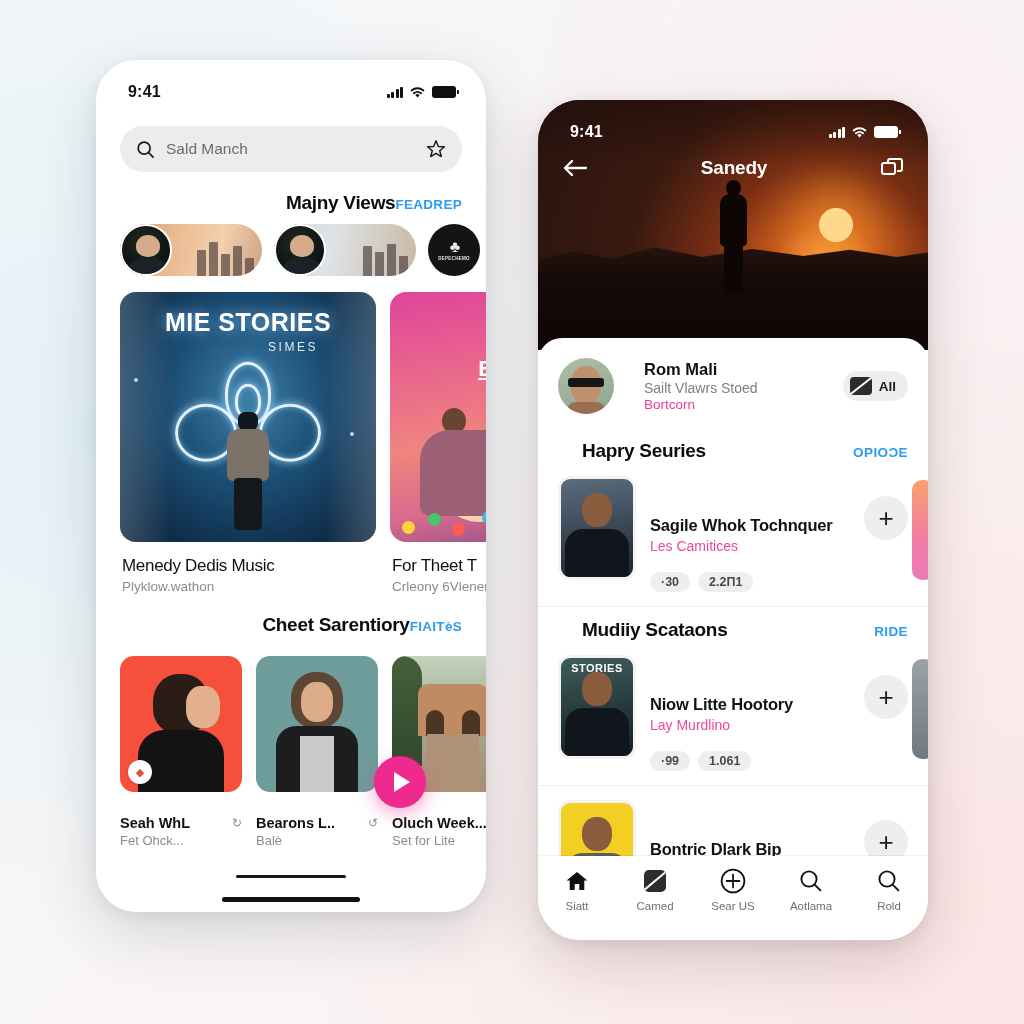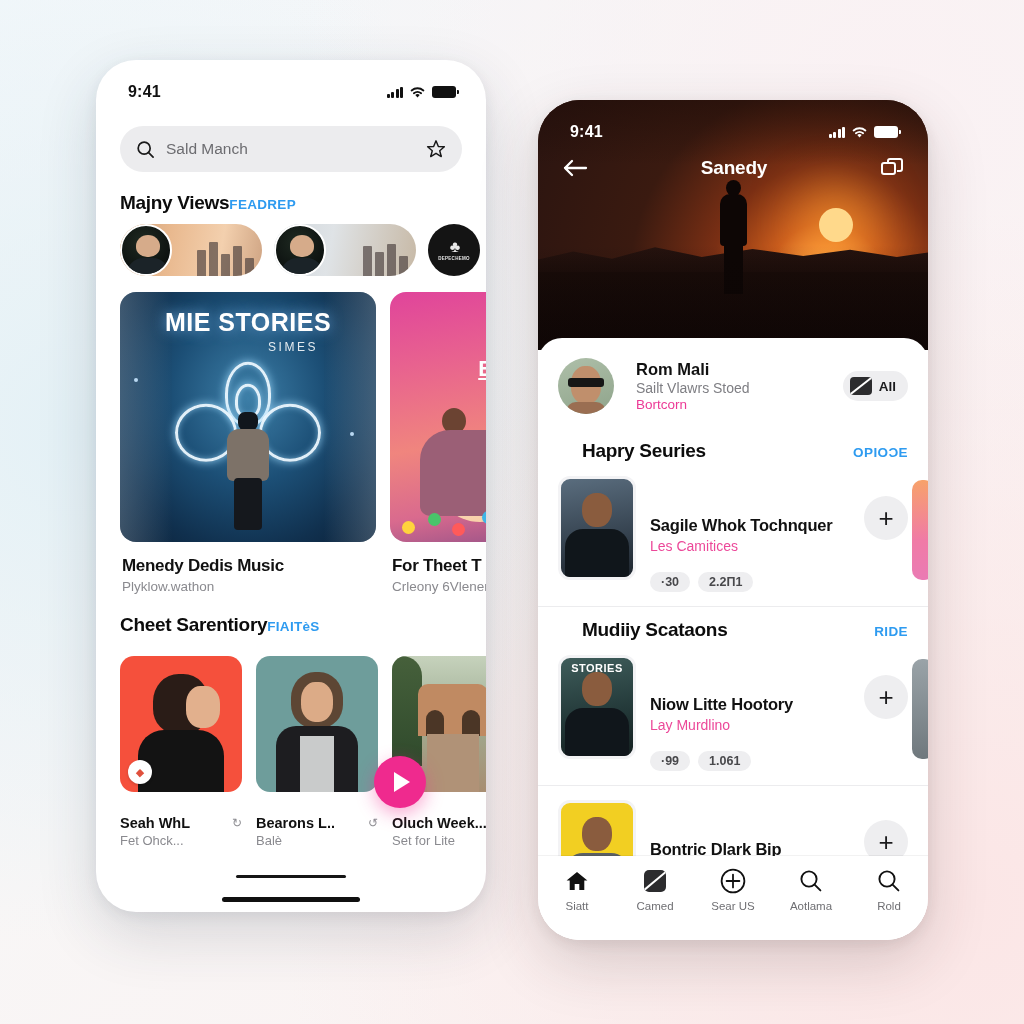--- a/index.html
+++ b/index.html
@@ -82,21 +82,21 @@
 
   .searchbar {
     margin: 16px 24px 0; height: 46px; background: #ececee;
     border-radius: 23px; display: flex; align-items: center;
     padding: 0 16px; gap: 11px;
   }
   .search-text { flex: 1; font-size: 15.5px; color: #6c6c70; }
   .icon-svg { display: block; }
 
   .sec-head {
-    display: flex; align-items: baseline; justify-content: flex-start;
+    display: flex; align-items: baseline; justify-content: flex-end;
     padding: 20px 24px 10px;
   }
   .sec-title { font-size: 19px; font-weight: bold; color: #0c0c0c; letter-spacing: -.3px; }
   .sec-action { font-size: 13.5px; font-weight: bold; color: #2e9bf0; letter-spacing: .3px; }
 
   .stories { display: flex; gap: 12px; padding: 0 0 0 24px; overflow: hidden; }
   .story {
     flex: 0 0 auto; width: 142px; height: 52px; border-radius: 26px;
     position: relative; overflow: hidden;
   }
@@ -183,21 +183,21 @@
   .art.pink .ttl .p4 { font-size: 11px; opacity: .9; letter-spacing: .5px; }
   .art.pink .person {
     position: absolute; left: 30px; bottom: 26px; width: 86px; height: 108px;
   }
   .art.pink .person .h { position:absolute; left:22px; top:0; width:24px; height:26px; border-radius:50%; background:#6b4332; }
   .art.pink .person .b { position:absolute; left:0; top:22px; width:86px; height:86px; border-radius:30px 22px 10px 10px; background:#9b5f76; }
   .art.pink .balls { position: absolute; left: 0; right: 0; bottom: 0; height: 46px; }
   .art.pink .balls i { position: absolute; width: 13px; height: 13px; border-radius: 50%; }
 
   .card-meta { padding: 14px 2px 0; }
-  .card-title { font-size: 17px; font-weight: bold; color: #111; letter-spacing: -.3px; white-space: nowrap; overflow: hidden; }
+  .card-title { font-size: 17px; font-weight: normal; color: #111; letter-spacing: -.3px; white-space: nowrap; overflow: hidden; }
   .card-sub { font-size: 13.5px; color: #8a8a8f; margin-top: 3px; white-space: nowrap; overflow: hidden; }
 
   .tiles-row { display: flex; gap: 14px; padding: 10px 0 0 24px; overflow: hidden; position: relative; }
   .tile { flex: 0 0 auto; width: 122px; }
   .tile .t-art { width: 122px; height: 136px; border-radius: 14px; position: relative; overflow: hidden; }
   .t-art.red { background: #f5503c; }
   .t-art.teal { background: #6e9d9b; }
   .t-art.court { background: linear-gradient(180deg,#c6d2bc 0%,#9fae94 45%,#a98e72 100%); }
   .t-art .p-head { position:absolute; left:50%; transform:translateX(-50%); border-radius:46% 46% 42% 42%; }
   .t-art.red .p-head { top: 18px; width: 56px; height: 60px; background:#2a1c17; }
@@ -299,21 +299,21 @@
   .hero-play .in::after {
     content:""; width:0; height:0; margin-left:2px;
     border-left: 7px solid #fff; border-top: 4.5px solid transparent; border-bottom: 4.5px solid transparent;
   }
 
   .r-sheet {
     position: absolute; left: 0; top: 238px; width: 390px; bottom: 0;
     background: #fff; border-radius: 24px 24px 0 0; overflow: hidden;
   }
   .profile-row {
-    display: flex; align-items: center; gap: 22px; padding: 20px 20px 14px;
+    display: flex; align-items: center; gap: 30px; padding: 20px 20px 14px;
   }
   .avatar-lg {
     width: 56px; height: 56px; border-radius: 50%; position: relative; overflow: hidden;
     background: linear-gradient(160deg,#aebfa9 0%,#8fa48b 100%); flex: 0 0 auto;
   }
   .avatar-lg .face { position:absolute; left:13px; top:8px; width:30px; height:38px; border-radius:46% 46% 44% 44%; background:#c08f6c; }
   .avatar-lg .glasses { position:absolute; left:10px; top:20px; width:36px; height:9px; background:#161616; border-radius:3px; }
   .avatar-lg .neck { position:absolute; left:8px; bottom:0; width:40px; height:12px; border-radius:10px 10px 0 0; background:#9a6e52; }
   .profile-info { flex: 1; min-width: 0; }
   .p-name { font-size: 16.5px; font-weight: bold; color: #111; }

